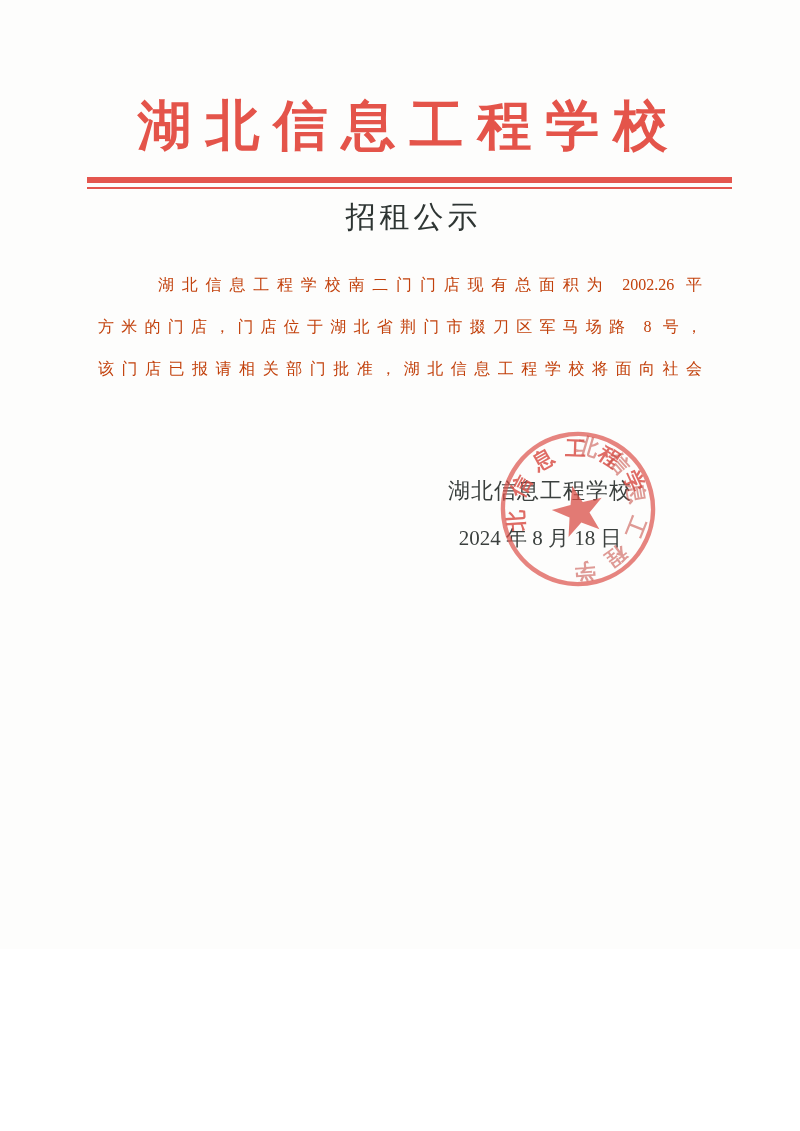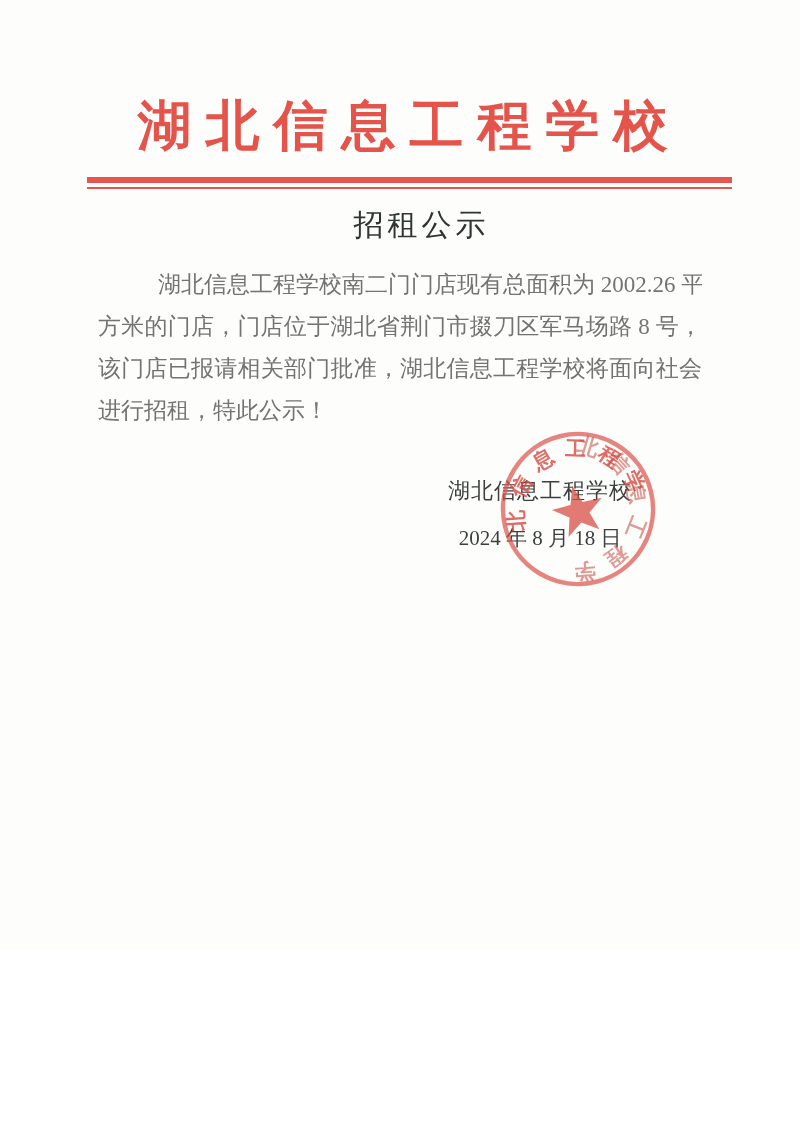--- a/index.html
+++ b/index.html
@@ -37,36 +37,36 @@
   .rule-top-thick { left: 87px;  top: 177px;  width: 645px; height: 6px; }
   .rule-top-thin  { left: 87px;  top: 187px;  width: 645px; height: 2px; }
   .rule-bot-thin  { left: 83px;  top: 1032px; width: 649px; height: 2px; }
   .rule-bot-thick { left: 83px;  top: 1039px; width: 649px; height: 6px; }
   
   .doc-title {
     position: absolute;
     left: 87px;
     top: 193px;
     width: 645px;
-    margin: 12px;
+    margin: 4px;
     text-align: center;
     font-size: 30px;
     font-weight: normal;
     color: #2e3533;
     letter-spacing: 4px;
     line-height: 1.3;
   }
   
   .body-block {
     position: absolute;
     left: 98px;
     top: 264px;
     width: 604px;
-    color: #737373;
-    font-size: 23px;
+    color: #c2410c;
+    font-size: 16px;
   }
   .body-line {
     line-height: 42px;
     text-align: justify;
     text-align-last: justify;
     overflow: hidden;
     white-space: nowrap;
   }
   .body-line.first { text-indent: 60px; }
   .body-line.last  { text-align-last: left; }
@@ -111,21 +111,20 @@
 
   <div class="rule rule-top-thick"></div>
   <div class="rule rule-top-thin"></div>
 
   <h1 class="doc-title">招租公示</h1>
 
   <div class="body-block">
     <div class="body-line first">湖北信息工程学校南二门门店现有总面积为 2002.26 平</div>
     <div class="body-line">方米的门店，门店位于湖北省荆门市掇刀区军马场路 8 号，</div>
     <div class="body-line">该门店已报请相关部门批准，湖北信息工程学校将面向社会</div>
-    <div class="body-line last">进行招租，特此公示！</div>
   </div>
 
   <div class="signature-block">
     <div class="signature-name">湖北信息工程学校</div>
     <div class="signature-date">2024 年 8 月 18 日</div>
   </div>
 
   <div class="seal">
     <svg viewBox="0 0 180 166" xmlns="http://www.w3.org/2000/svg">
       <defs>

